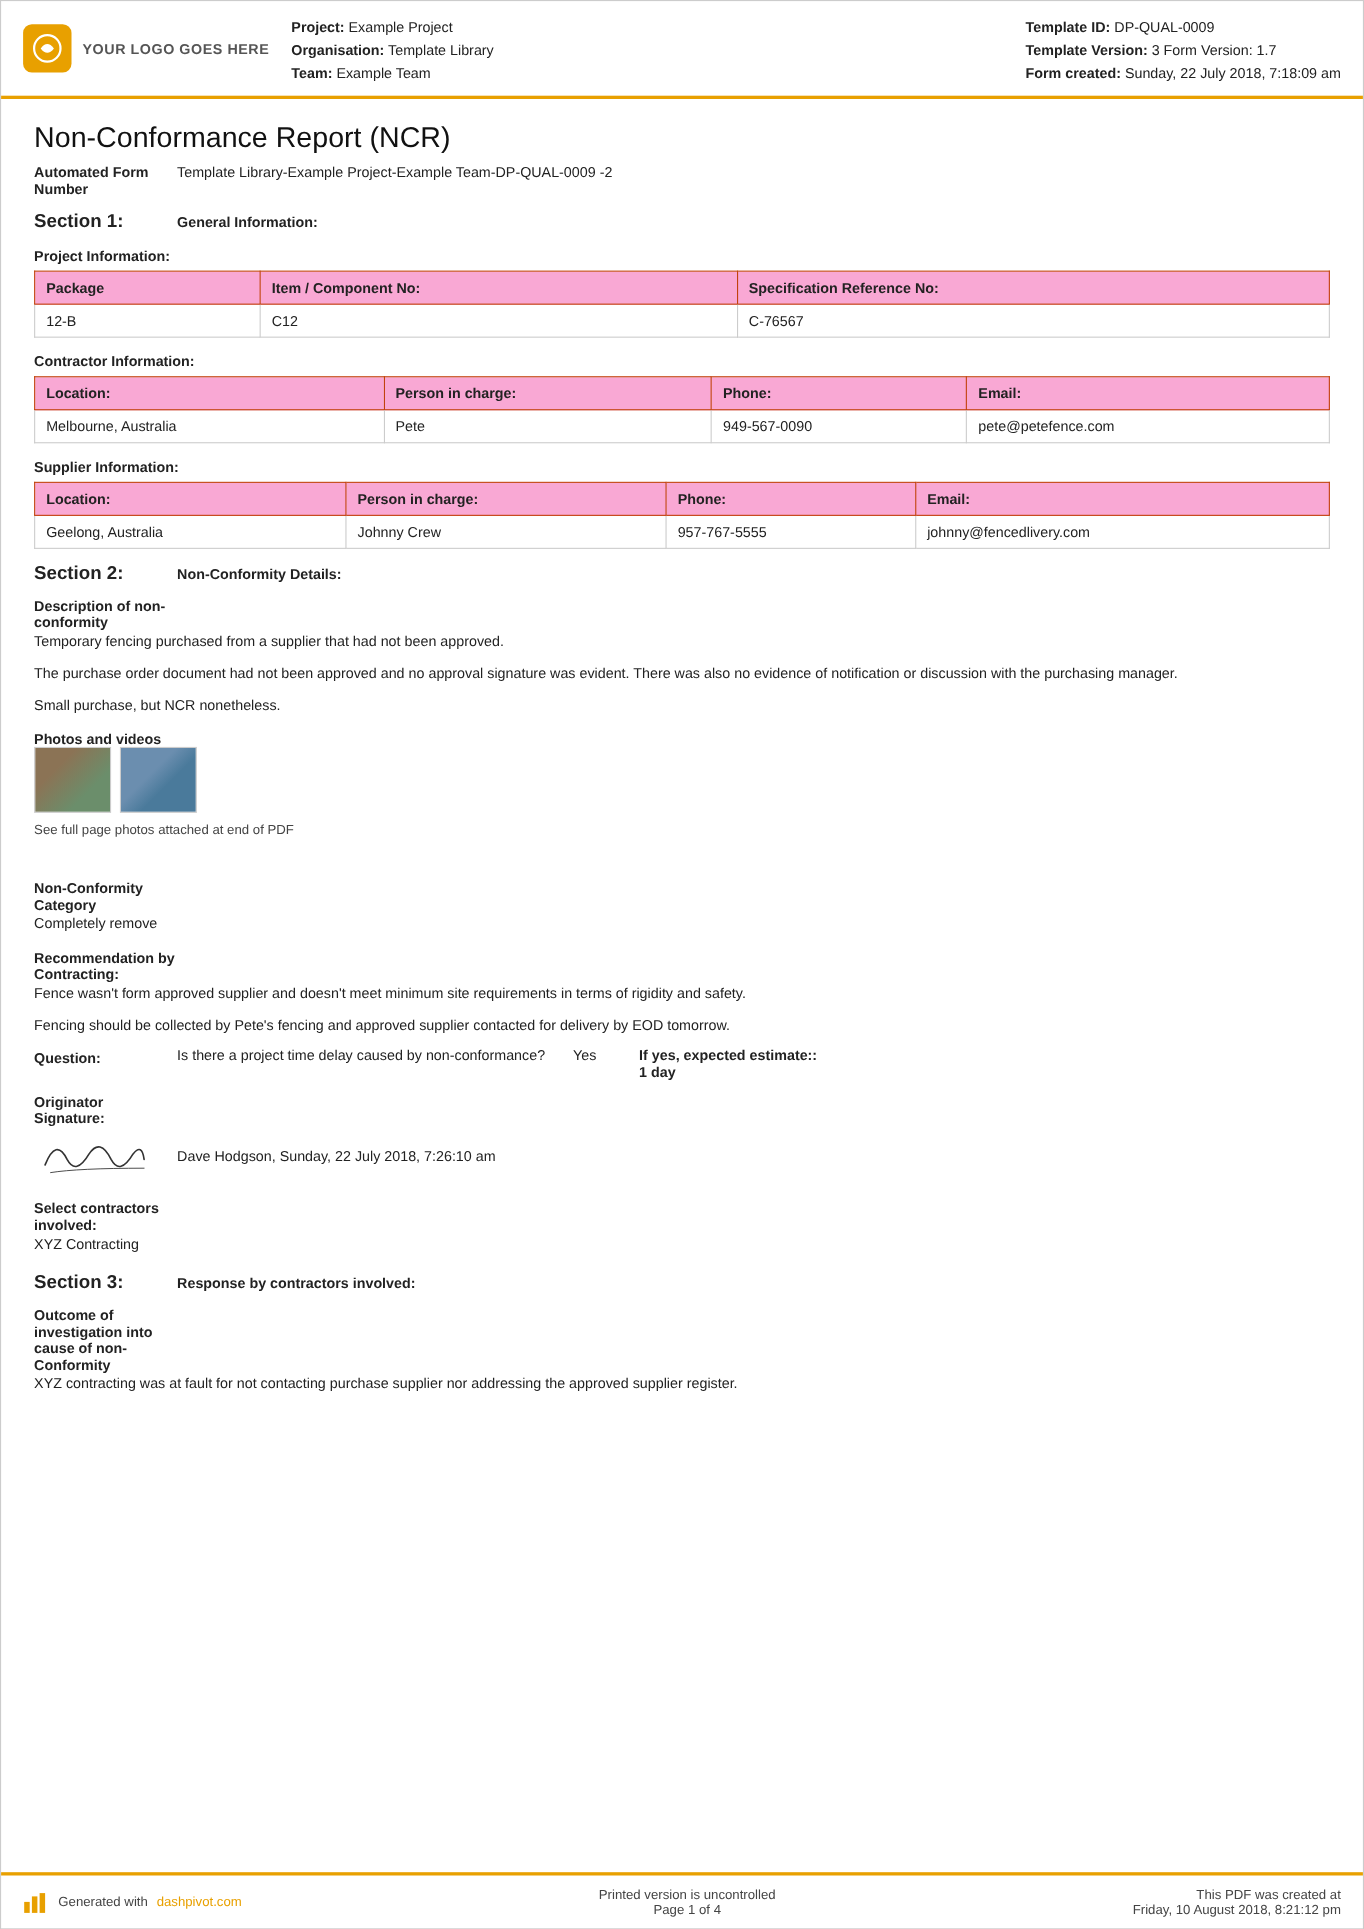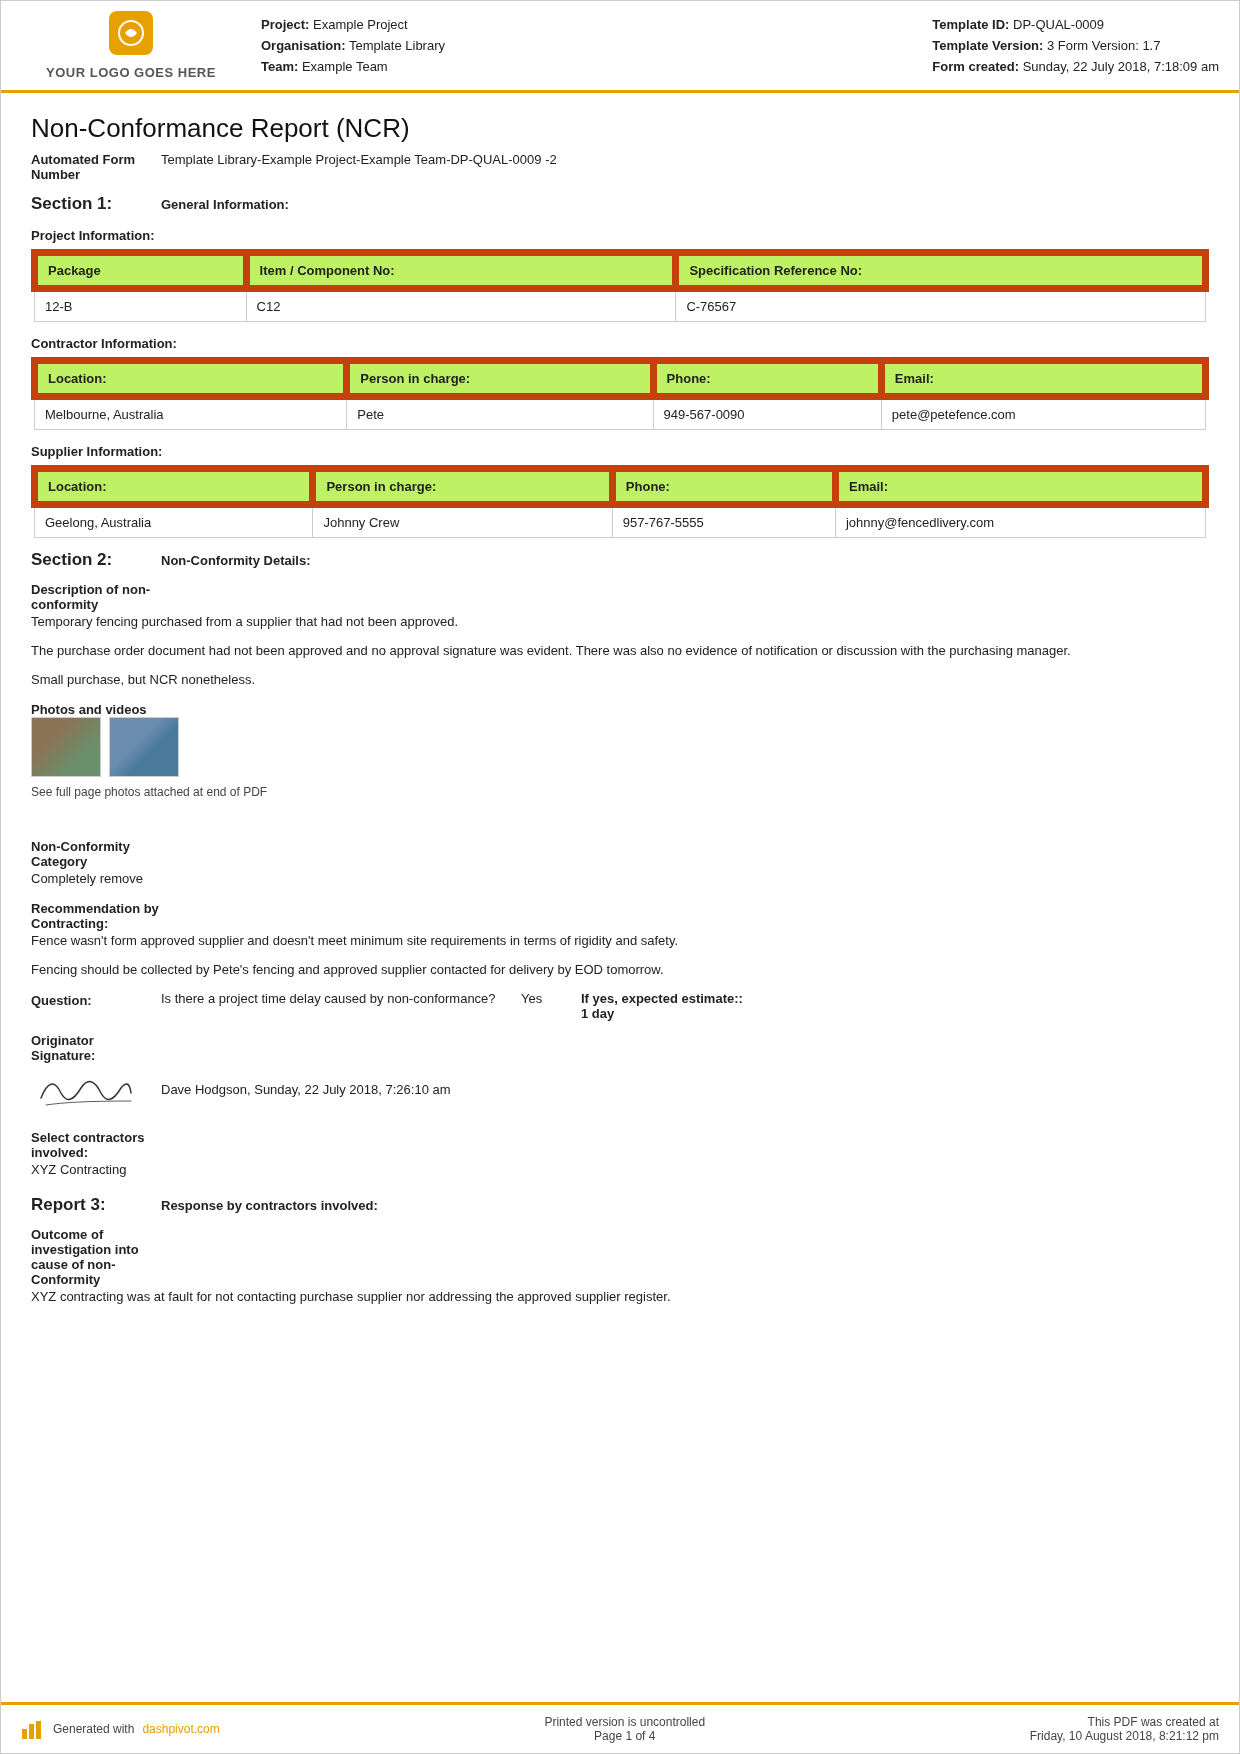--- a/index.html
+++ b/index.html
@@ -25,21 +25,20 @@
       align-items: stretch;
       border-bottom: 3px solid #e8a000;
       padding: 10px 20px;
       gap: 20px;
     }
     .header-logo {
       display: flex;
       align-items: center;
       gap: 10px;
       min-width: 220px;
-      flex-direction: column;
     }
     .logo-icon {
       width: 44px;
       height: 44px;
       background: #e8a000;
       border-radius: 8px;
       display: flex;
       align-items: center;
       justify-content: center;
     }
@@ -127,22 +126,22 @@
       margin: 14px 0 6px 0;
     }
 
     table {
       width: 100%;
       border-collapse: collapse;
       margin-bottom: 12px;
       font-size: 13px;
     }
     table th {
-      background: #bef264;
-      border: 7px solid #c2410c;
+      background: #f9a8d4;
+      border: 1px solid #c2410c;
       padding: 7px 10px;
       text-align: left;
       font-weight: bold;
     }
     table td {
       border: 1px solid #ccc;
       padding: 7px 10px;
     }
 
     .field-row {
@@ -469,21 +468,21 @@
     </div>
 
     <div class="field-row" style="margin-top:10px;">
       <div class="field-label">
         <span>Select contractors involved:</span>
       </div>
       <div class="field-value">XYZ Contracting</div>
     </div>
 
     <div class="section-header" style="margin-top:14px;">
-      <div class="section-number">Report 3:</div>
+      <div class="section-number">Section 3:</div>
       <div class="section-title">Response by contractors involved:</div>
     </div>
 
     <div class="field-row">
       <div class="field-label">
         <span>Outcome of investigation into cause of non-</span><br>
         <span>Conformity</span>
       </div>
       <div class="field-value">
         <p style="margin-bottom:8px;">XYZ contracting was at fault for not contacting purchase supplier nor addressing the approved supplier register.</p>

